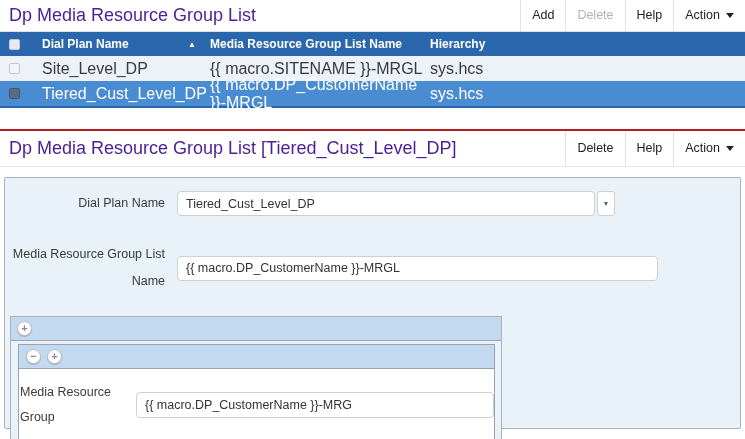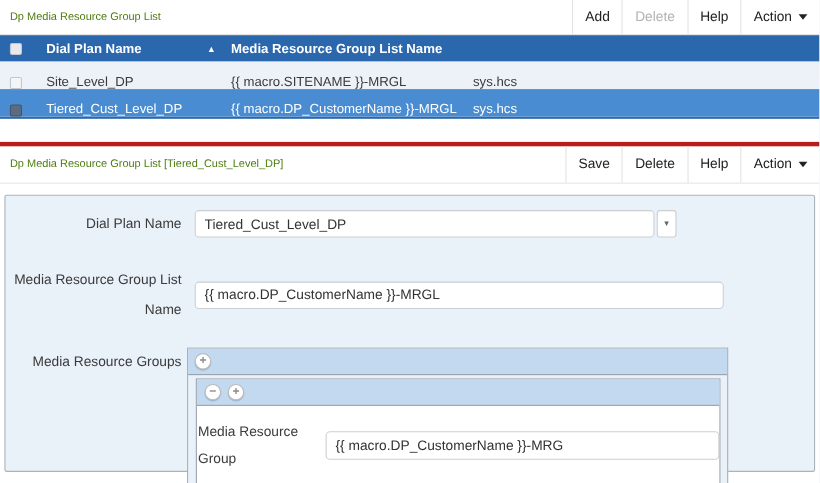--- a/index.html
+++ b/index.html
@@ -12,22 +12,22 @@
   }
 
   
   .toolbar {
     display: flex;
     align-items: stretch;
     height: 32px;
     background: #ffffff;
   }
   .toolbar-title {
-    font-size: 10px;
-    color: #4d7c0f;
+    font-size: 18px;
+    color: #4c1d95;
     padding-left: 9px;
     align-self: center;
     white-space: nowrap;
   }
   .toolbar-spacer { flex: 1; }
   .tbtn {
     font-size: 12.5px;
     color: #222222;
     padding: 0 11px;
     line-height: 31px;
@@ -42,42 +42,42 @@
     display: inline-block;
     width: 0; height: 0;
     border-left: 4px solid transparent;
     border-right: 4px solid transparent;
     border-top: 5px solid #222222;
     margin-left: 6px;
   }
   .toolbar1 { border-bottom: 1px solid #e0e0e0; }
   .toolbar2 {
     margin-top: 21px;
-    border-top: 4px solid #b91c1c;
+    border-top: 2px solid #b91c1c;
     border-bottom: 1px solid #e6e6e6;
     height: 38px;
   }
   .toolbar2 .tbtn { line-height: 37px; }
 
   
   .grid { width: 745px; border-bottom: 2px solid #2a67ac; }
   .grid-header {
     display: flex;
     align-items: center;
     height: 24px;
     background: #2a67ac;
     color: #ffffff;
     font-size: 12px;
     font-weight: bold;
   }
   .grid-row {
     display: flex;
-    align-items: flex-end;
+    align-items: center;
     height: 25px;
-    font-size: 12px;
+    font-size: 16px;
     color: #3a3a3a;
     background: #edf2f9;
     cursor: pointer;
   }
   .grid-row.selected { background: #4a8cd2; color: #ffffff; }
   .cell-check { width: 34px; padding-left: 9px; display: flex; align-items: center; }
   .cell-dpn {
     width: 176px;
     padding-left: 8px;
     padding-right: 14px;
@@ -229,20 +229,21 @@
 <div class="grid">
   <div class="grid-header">
     <span class="cell-check">
       <span class="checkbox header-cb"></span>
     </span>
     <span class="cell-dpn">
       <span>Dial Plan Name</span>
       <span class="sort-arrow">▲</span>
     </span>
     <span class="cell-mrgl">Media Resource Group List Name</span>
+    <span class="cell-hier">Hierarchy</span>
   </div>
 
   <div class="grid-row">
     <span class="cell-check">
       <span class="checkbox unchecked"></span>
     </span>
     <span class="cell-dpn">
         <span>Site_Level_DP</span>
       </span>
     <span class="cell-mrgl">{{ macro.SITENAME }}-MRGL</span>
@@ -257,23 +258,20 @@
         <span>Tiered_Cust_Level_DP</span>
       </span>
     <span class="cell-mrgl">{{ macro.DP_CustomerName }}-MRGL</span>
     <span class="cell-hier">sys.hcs</span>
   </div>
 </div>
 
 <div class="toolbar toolbar2">
   <span class="toolbar-title">Dp Media Resource Group List [Tiered_Cust_Level_DP]</span>
   <span class="toolbar-spacer"></span>
-  <span class="tbtn">
-      <span>Save</span>
-    </span>
   <span class="tbtn">
       <span>Delete</span>
     </span>
   <span class="tbtn">
       <span>Help</span>
     </span>
   <span class="tbtn">
     <span>Action</span>
     <span class="caret-down"></span>
   </span>
@@ -290,21 +288,20 @@
       </span>
     </span>
   </div>
 
   <div class="form-row row-gap1">
     <span class="form-label">Media Resource Group List Name</span>
     <input class="text-input input-mrgl" type="text" value="{{ macro.DP_CustomerName }}-MRGL" style="">
   </div>
 
   <div class="form-row top-align row-gap2">
-    <span class="form-label">Media Resource Groups</span>
 
     <div class="mrg-widget">
       <div class="mrg-bar">
         <span class="round-btn"><span>+</span></span>
       </div>
 
       <div class="mrg-item">
         <div class="mrg-item-bar">
           <span class="round-btn"><span>−</span></span>
           <span class="round-btn"><span>+</span></span>

